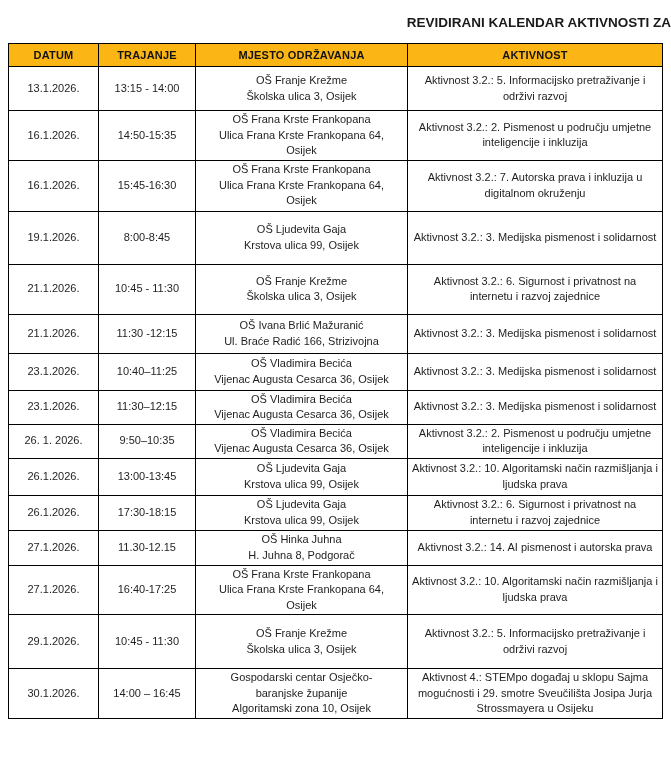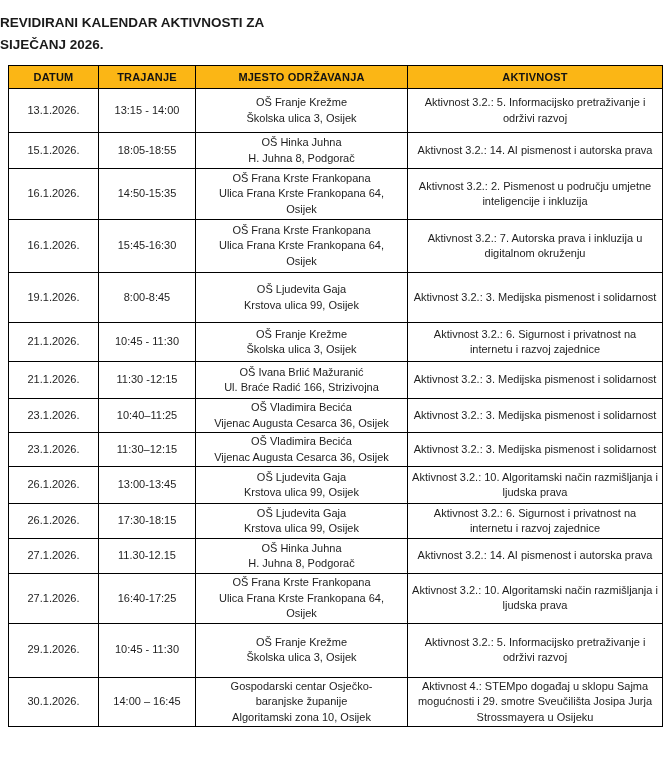--- a/index.html
+++ b/index.html
@@ -9,21 +9,21 @@
   }
   body {
     width: 671px;
     height: 763px;
     font-family: "Liberation Sans", sans-serif;
     color: #1e1e1e;
     overflow: hidden;
   }
   .doc-title {
     margin-top: 12px;
-    text-align: left;
+    text-align: right;
     font-weight: bold;
     font-size: 13.5px;
     line-height: 22px;
     color: #1a1a1a;
   }
   table.schedule {
     border-collapse: collapse;
     table-layout: fixed;
     width: 654px;
     margin: 9px 0 0 8px;
@@ -70,21 +70,20 @@
   .schedule tbody tr:nth-child(13) { height: 36px; }
   .schedule tbody tr:nth-child(14) { height: 54px; }
   .schedule tbody tr:nth-child(15) { height: 33px; margin-left: 12px; }
   .schedule tbody tr:nth-child(16) { height: 49px; }
 </style>
 </head>
 <body>
 
 <div class="doc-title">
   <div>REVIDIRANI KALENDAR AKTIVNOSTI ZA</div>
-  <div>SIJEČANJ 2026.</div>
 </div>
 
 <table class="schedule">
   <colgroup>
     <col class="c-datum">
     <col class="c-trajanje">
     <col class="c-mjesto">
     <col class="c-aktivnost">
   </colgroup>
   <thead>
@@ -97,27 +96,20 @@
   </thead>
   <tbody>
       <tr>
         <td>13.1.2026.</td>
         <td>13:15 - 14:00</td>
         <td class="mjesto">OŠ Franje Krežme
 Školska ulica 3, Osijek</td>
         <td>Aktivnost 3.2.: 5. Informacijsko pretraživanje i održivi razvoj</td>
       </tr>
       <tr>
-        <td>15.1.2026.</td>
-        <td>18:05-18:55</td>
-        <td class="mjesto">OŠ Hinka Juhna
-H. Juhna 8, Podgorač</td>
-        <td>Aktivnost 3.2.: 14. AI pismenost i autorska prava</td>
-      </tr>
-      <tr>
         <td>16.1.2026.</td>
         <td>14:50-15:35</td>
         <td class="mjesto">OŠ Frana Krste Frankopana
 Ulica Frana Krste Frankopana 64,
 Osijek</td>
         <td>Aktivnost 3.2.: 2. Pismenost u području umjetne inteligencije i inkluzija</td>
       </tr>
       <tr>
         <td>16.1.2026.</td>
         <td>15:45-16:30</td>
@@ -155,20 +147,27 @@
         <td>Aktivnost 3.2.: 3. Medijska pismenost i solidarnost</td>
       </tr>
       <tr>
         <td>23.1.2026.</td>
         <td>11:30–12:15</td>
         <td class="mjesto">OŠ Vladimira Becića
 Vijenac Augusta Cesarca 36, Osijek</td>
         <td>Aktivnost 3.2.: 3. Medijska pismenost i solidarnost</td>
       </tr>
       <tr>
+        <td>26. 1. 2026.</td>
+        <td>9:50–10:35</td>
+        <td class="mjesto">OŠ Vladimira Becića
+Vijenac Augusta Cesarca 36, Osijek</td>
+        <td>Aktivnost 3.2.: 2. Pismenost u području umjetne inteligencije i inkluzija</td>
+      </tr>
+      <tr>
         <td>26.1.2026.</td>
         <td>13:00-13:45</td>
         <td class="mjesto">OŠ Ljudevita Gaja
 Krstova ulica 99, Osijek</td>
         <td>Aktivnost 3.2.: 10. Algoritamski način razmišljanja i ljudska prava</td>
       </tr>
       <tr>
         <td>26.1.2026.</td>
         <td>17:30-18:15</td>
         <td class="mjesto">OŠ Ljudevita Gaja

